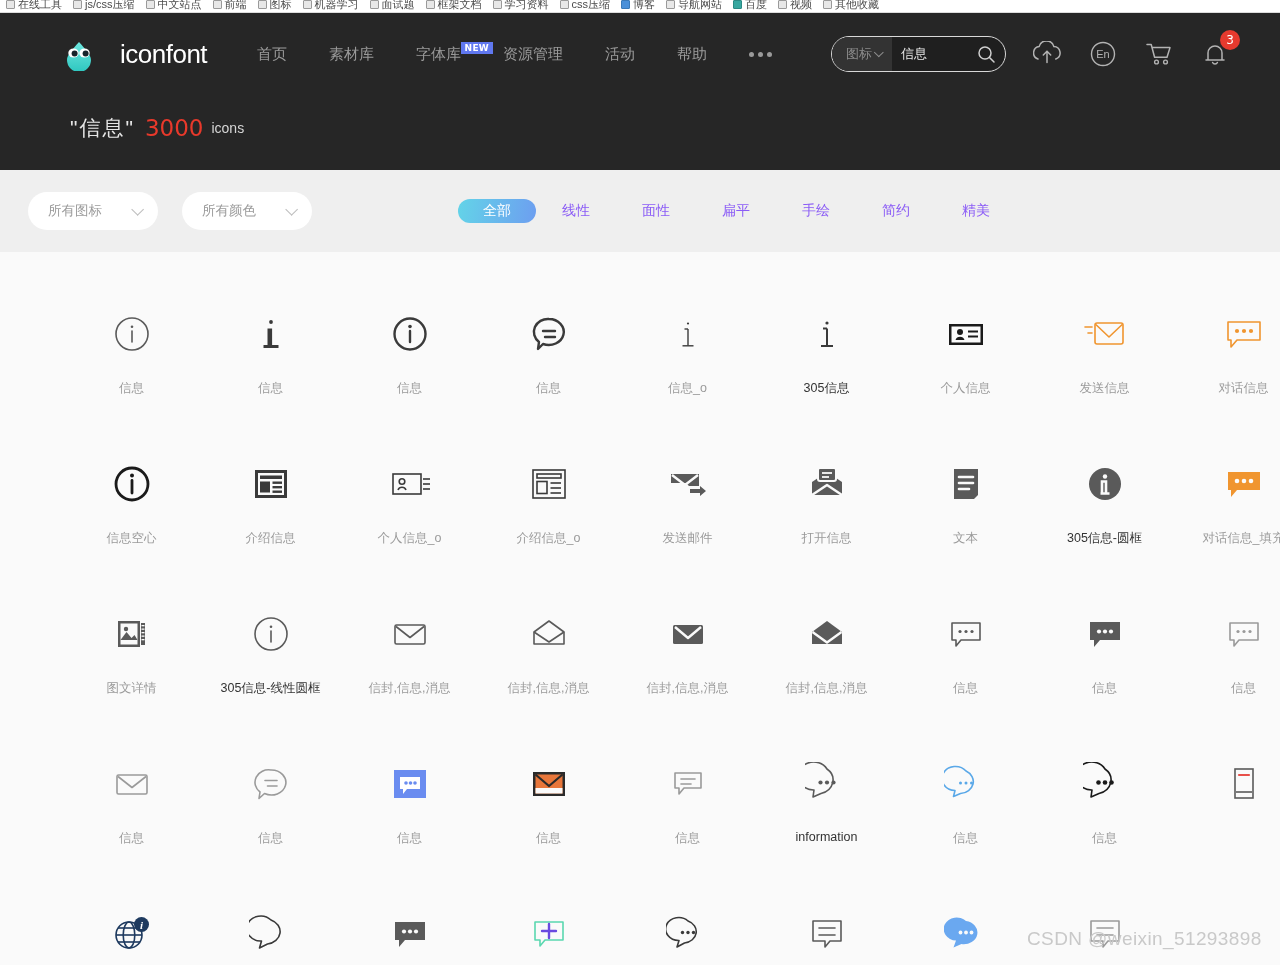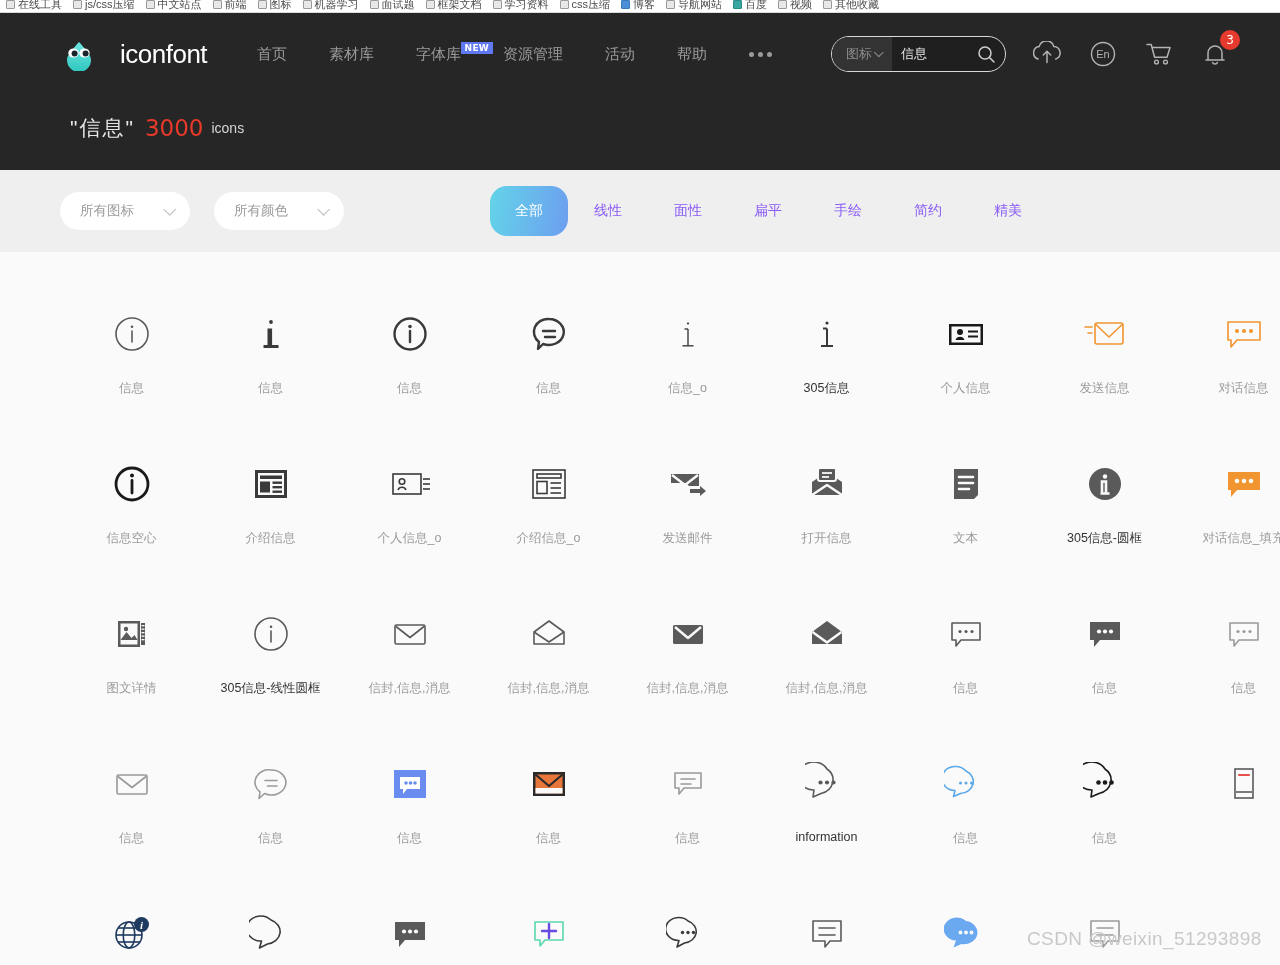--- a/index.html
+++ b/index.html
@@ -110,40 +110,40 @@
     height: 75px; background: #262626;
     display: flex; align-items: center; padding: 0 0 10px 70px;
   }
   .q-text { color: #e6e6e6; font-size: 21px; letter-spacing: 2px; }
   .q-count { color: #e8392b; font-size: 23px; margin: 0 8px 0 10px; font-family: "DejaVu Sans", sans-serif; }
   .q-unit { color: #d6d6d6; font-size: 14px; }
 
   
   .filter-bar {
     height: 82px; background: #efefef;
-    display: flex; align-items: center; padding: 0 60px;
+    display: flex; align-items: center; padding: 0 28px;
   }
   .select {
     width: 130px; height: 38px; background: #fff; border-radius: 19px;
     display: flex; align-items: center; justify-content: space-between;
     padding: 0 18px 0 20px; color: #9b9b9b; font-size: 13.5px; cursor: pointer;
     margin-right: 24px;
   }
   .chev-g {
     width: 9px; height: 9px; border-right: 1.5px solid #bdbdbd;
     border-bottom: 1.5px solid #bdbdbd; transform: rotate(45deg) translateY(-3px);
   }
   .style-tabs { display: flex; align-items: center; margin-left: 122px; }
   .stab {
     font-size: 14px; color: #8b5cf6; padding: 0 0; margin-right: 52px;
     cursor: pointer; white-space: nowrap;
   }
   .stab.active {
     color: #fff; background: linear-gradient(100deg, #63d4e8 0%, #6d9ef0 100%);
-    border-radius: 17px; width: 78px; height: 50px;
+    border-radius: 17px; width: 78px; height: 24px;
     display: flex; align-items: center; justify-content: center;
     margin-right: 26px;
   }
 
   
   .grid-area { background: #fafafa; padding: 42px 0 0 0; height: 653px; }
   .grid {
     display: grid;
     grid-template-columns: repeat(9, 139px);
     padding-left: 62px;

